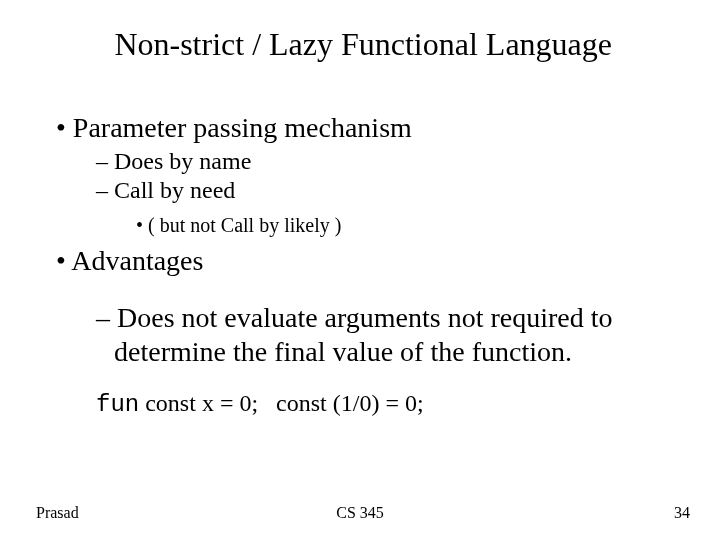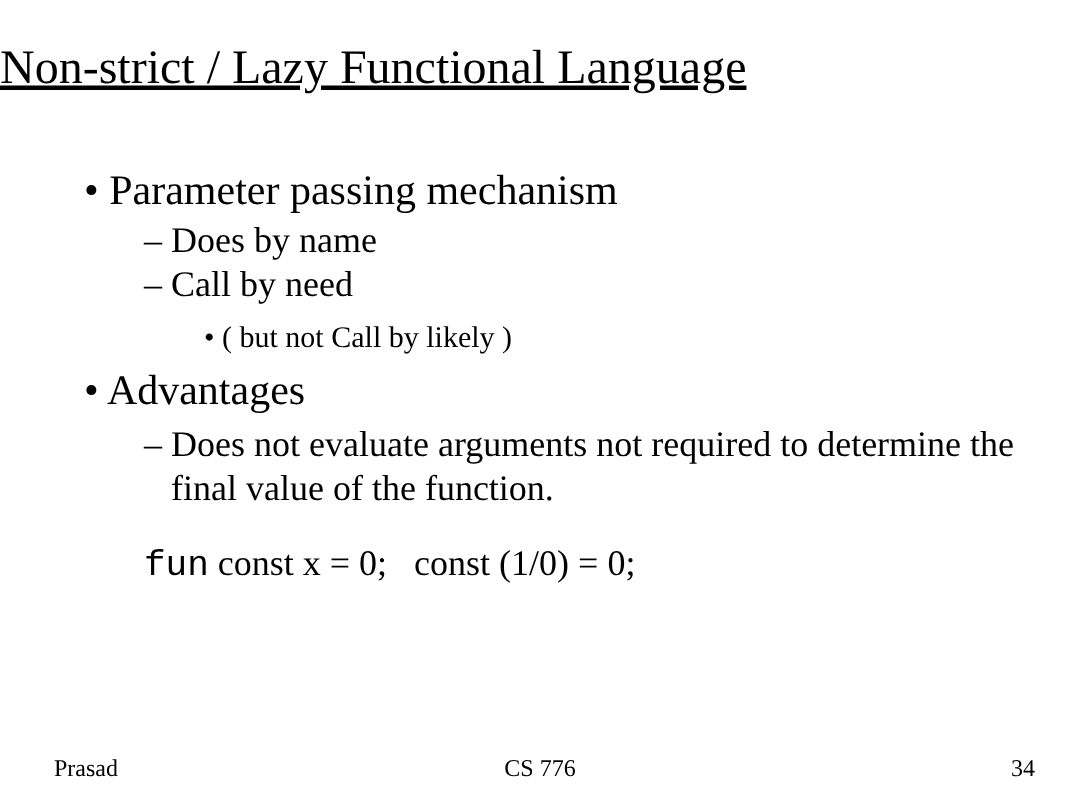--- a/index.html
+++ b/index.html
@@ -16,23 +16,22 @@
     position: relative;
     width: 720px;
     height: 540px;
     box-sizing: border-box;
   }
   .title {
     position: absolute;
     top: 26px;
     left: 0;
     width: 612px;
-    text-align: left;
+    text-align: right;
     font-size: 32px;
-    text-decoration: underline;
   }
   .content {
     position: absolute;
     top: 104px;
     left: 56px;
     right: 40px;
   }
   .l1 {
     font-size: 28px;
     margin: 8px 0 4px 0;
@@ -48,22 +47,22 @@
     content: "– ";
   }
   .l3 {
     font-size: 20px;
     margin: 10px 0 6px 80px;
   }
   .bullet3::before {
     content: "• ";
   }
   .l2wrap {
-    font-size: 24px;
-    margin: 6px 0 4px 40px;
+    font-size: 28px;
+    margin: 24px 0 4px 40px;
     text-indent: -18px;
     padding-left: 18px;
     line-height: 1.2;
   }
   .l2wrap::before {
     content: "– ";
   }
   .codeblock {
     font-size: 24px;
     margin: 22px 0 0 40px;
@@ -112,16 +111,16 @@
 
     <div class="l1 bullet1">Advantages</div>
 
     <div class="l2wrap">Does not evaluate arguments not required to determine the final value of the function.</div>
 
     <div class="codeblock"><span class="mono">fun</span><span> const x = 0;   const (1/0) = 0;</span></div>
 
   </div>
 
   <div class="footer-left">Prasad</div>
-  <div class="footer-center">CS 776</div>
+  <div class="footer-center">CS 345</div>
   <div class="footer-right">34</div>
 
 </div>
 
 </body></html>

